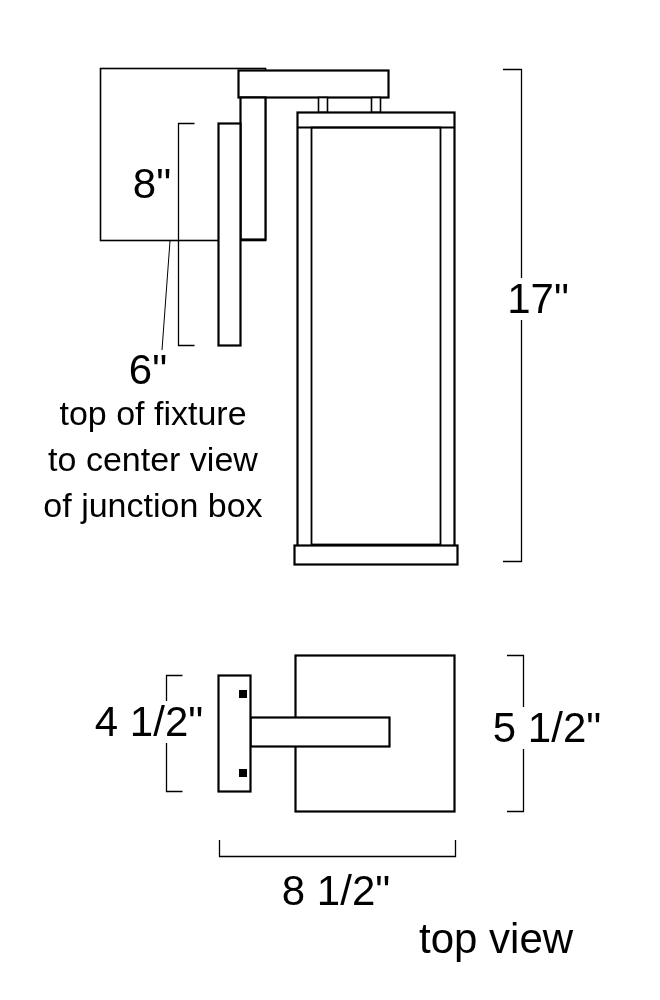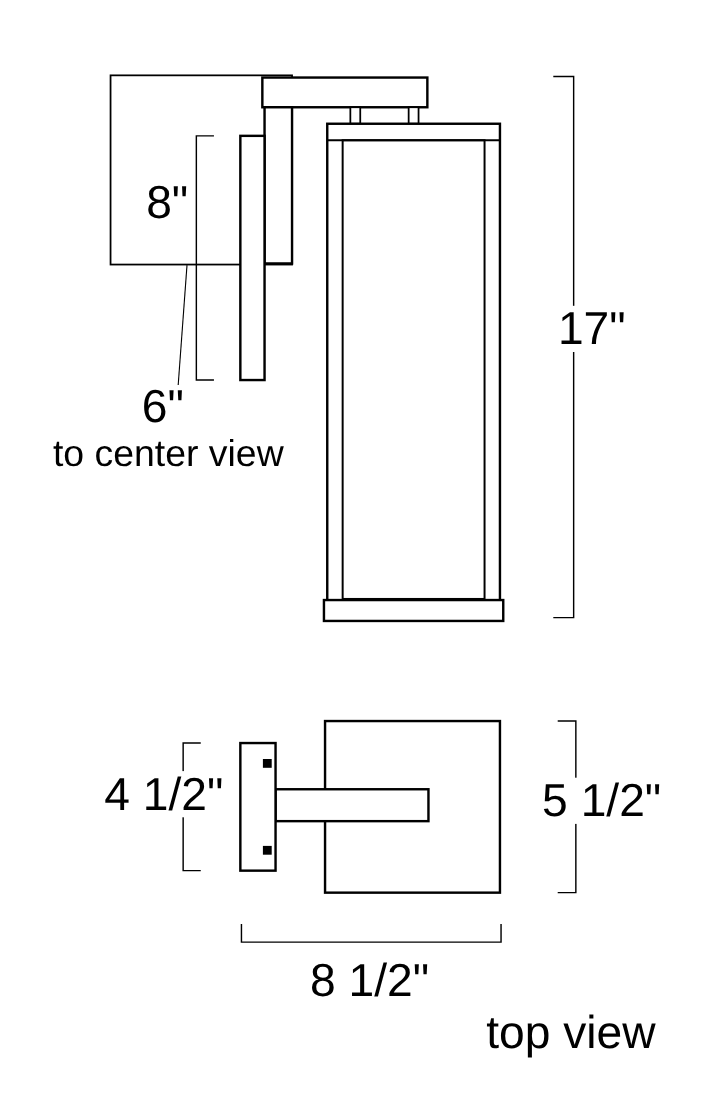--- a/index.html
+++ b/index.html
@@ -42,21 +42,21 @@
     text-align: center;
     color: #000;
   }
   .view-label {
     position: absolute;
     left: 419px;
     top: 918px;
     width: 200px;
     font-size: 42px;
     line-height: 42px;
-    text-align: center;
+    text-align: left;
     white-space: nowrap;
     color: #000;
   }
 </style>
 </head>
 <body>
 
 <div class="canvas">
 
   <svg width="660" height="1000" viewBox="0 0 660 1000">
@@ -104,21 +104,23 @@
     </g>
   </svg>
 
   <div class="dim-label" style="left:128px; top:163px; width:48px;">8"</div>
 
   <div class="dim-label on-line" style="left:500px; top:278px; width:76px;">17"</div>
 
   <div class="dim-label" style="left:113px; top:349px; width:70px;">6"</div>
 
   <div class="note">
+    <div>top of fixture</div>
     <div>to center view</div>
+    <div>of junction box</div>
   </div>
 
   <div class="dim-label on-line" style="left:84px; top:701px; width:130px;">4 1/2"</div>
 
   <div class="dim-label on-line" style="left:480px; top:707px; width:134px;">5 1/2"</div>
 
   <div class="dim-label" style="left:266px; top:870px; width:140px;">8 1/2"</div>
 
   <div class="view-label">top view</div>
 

